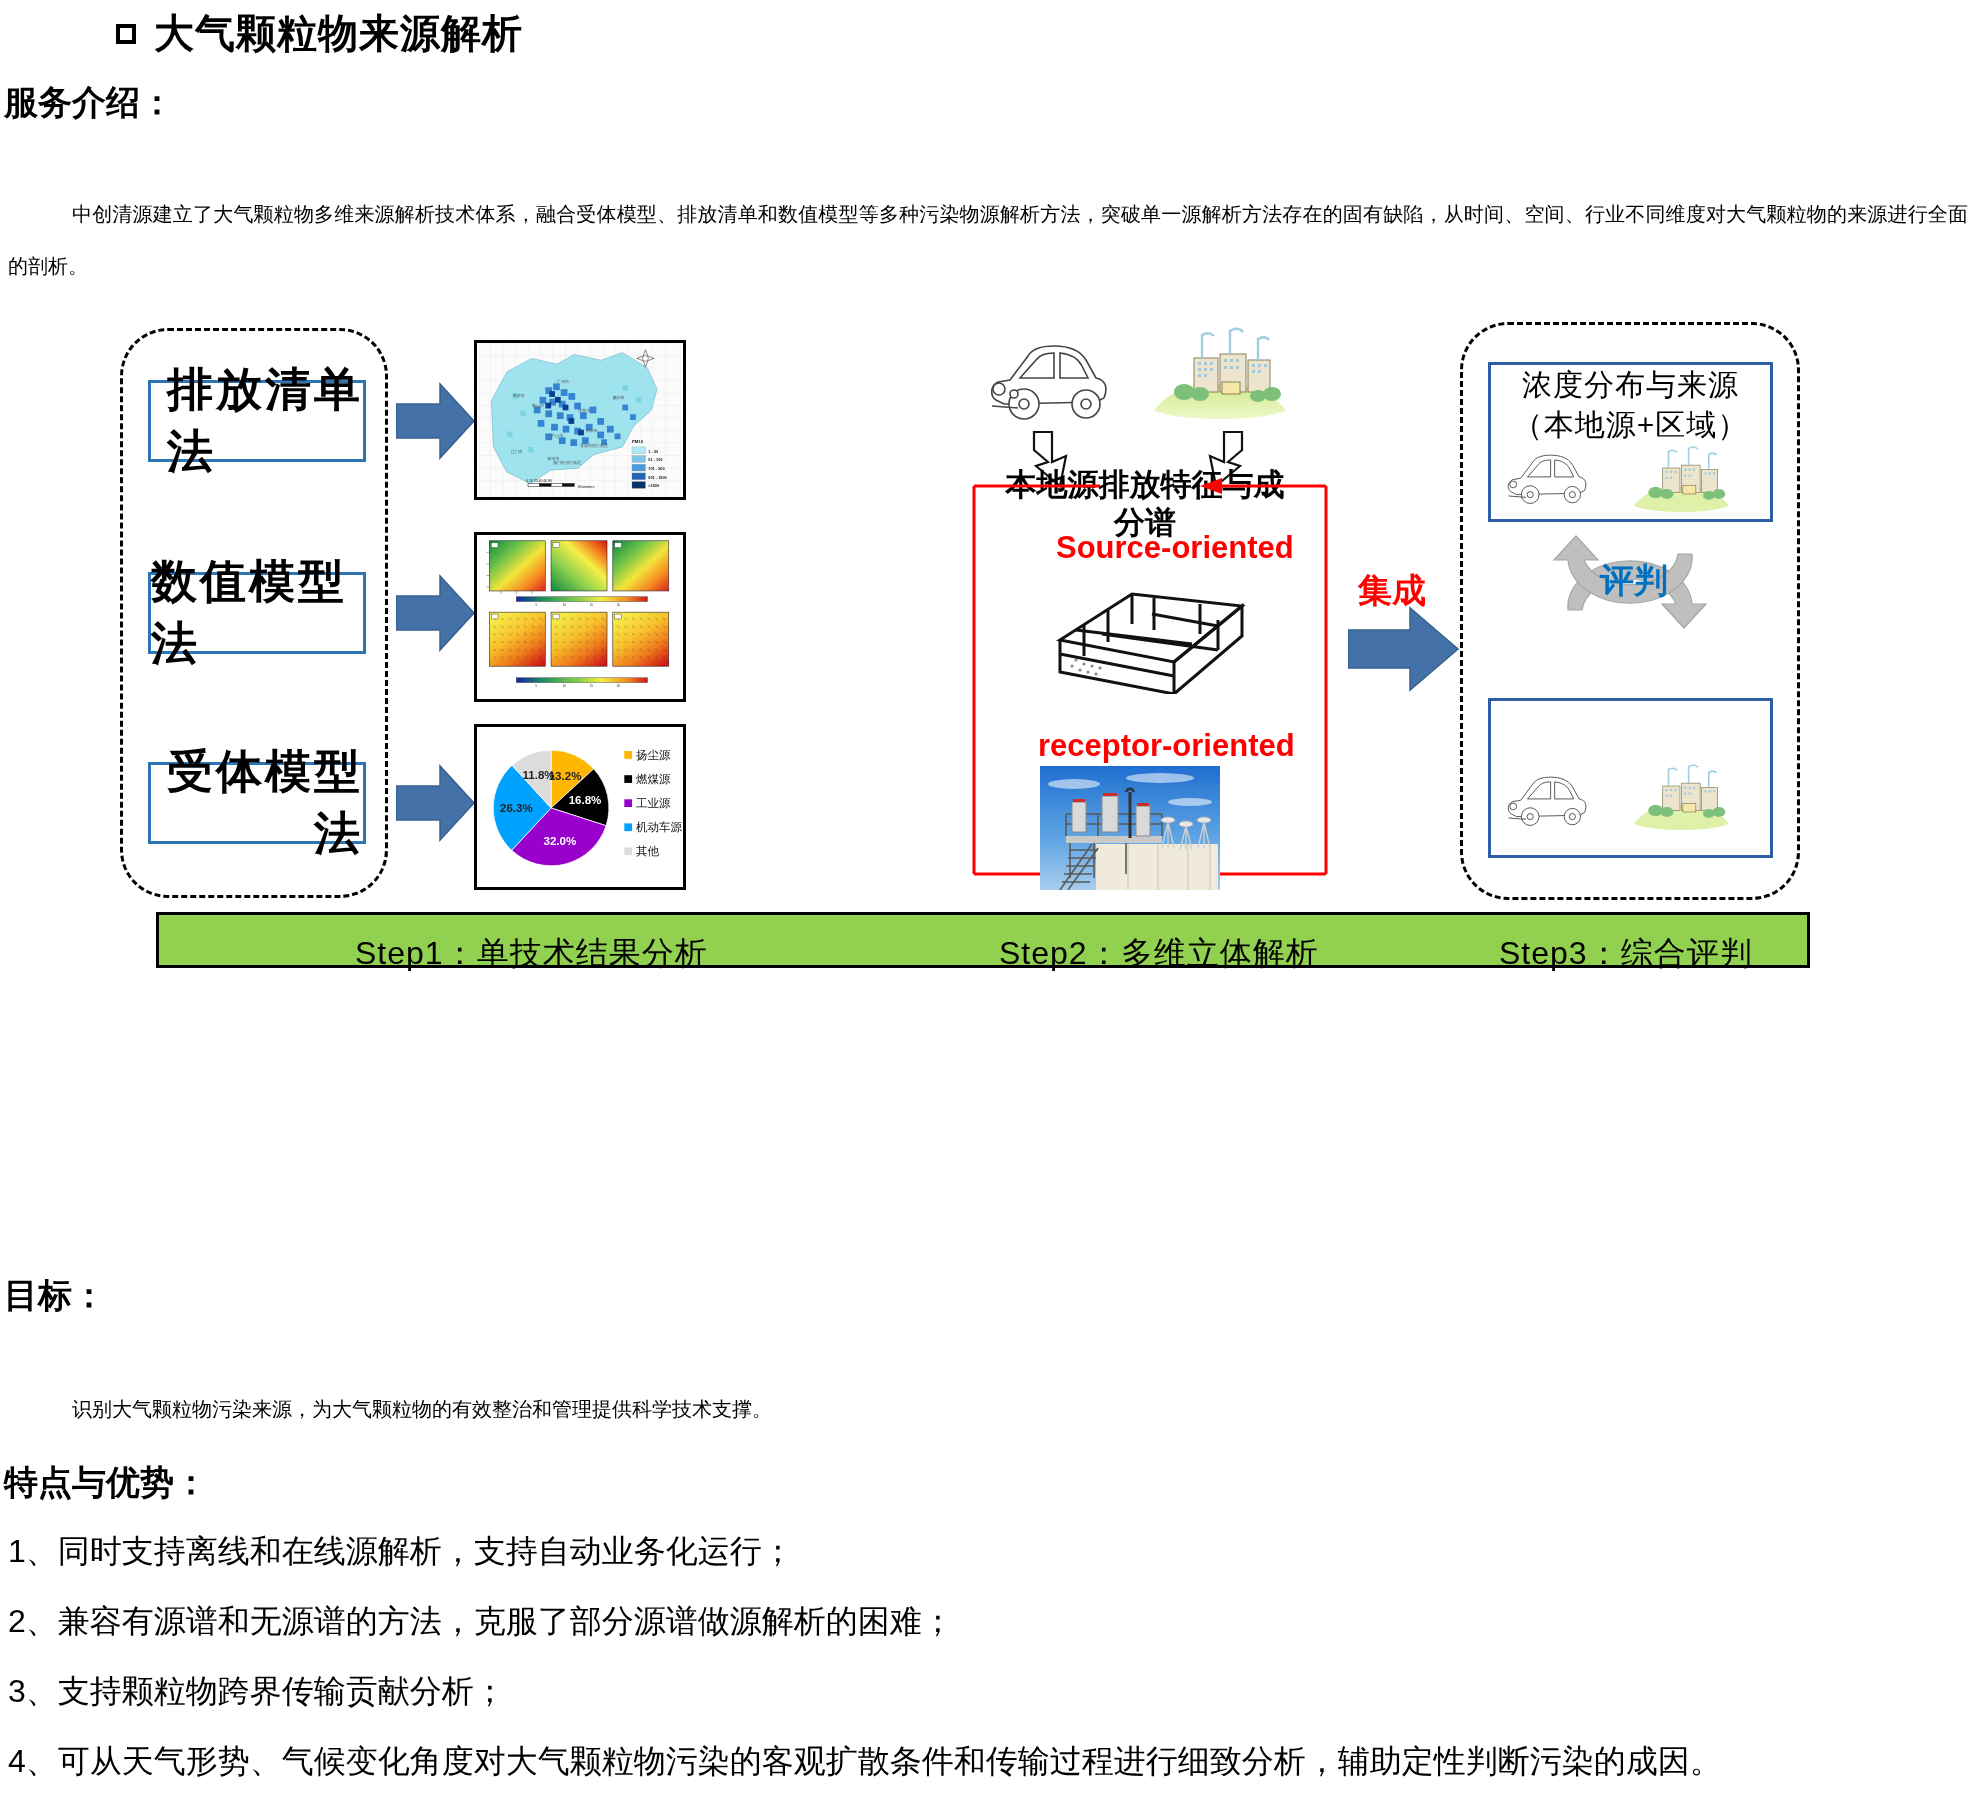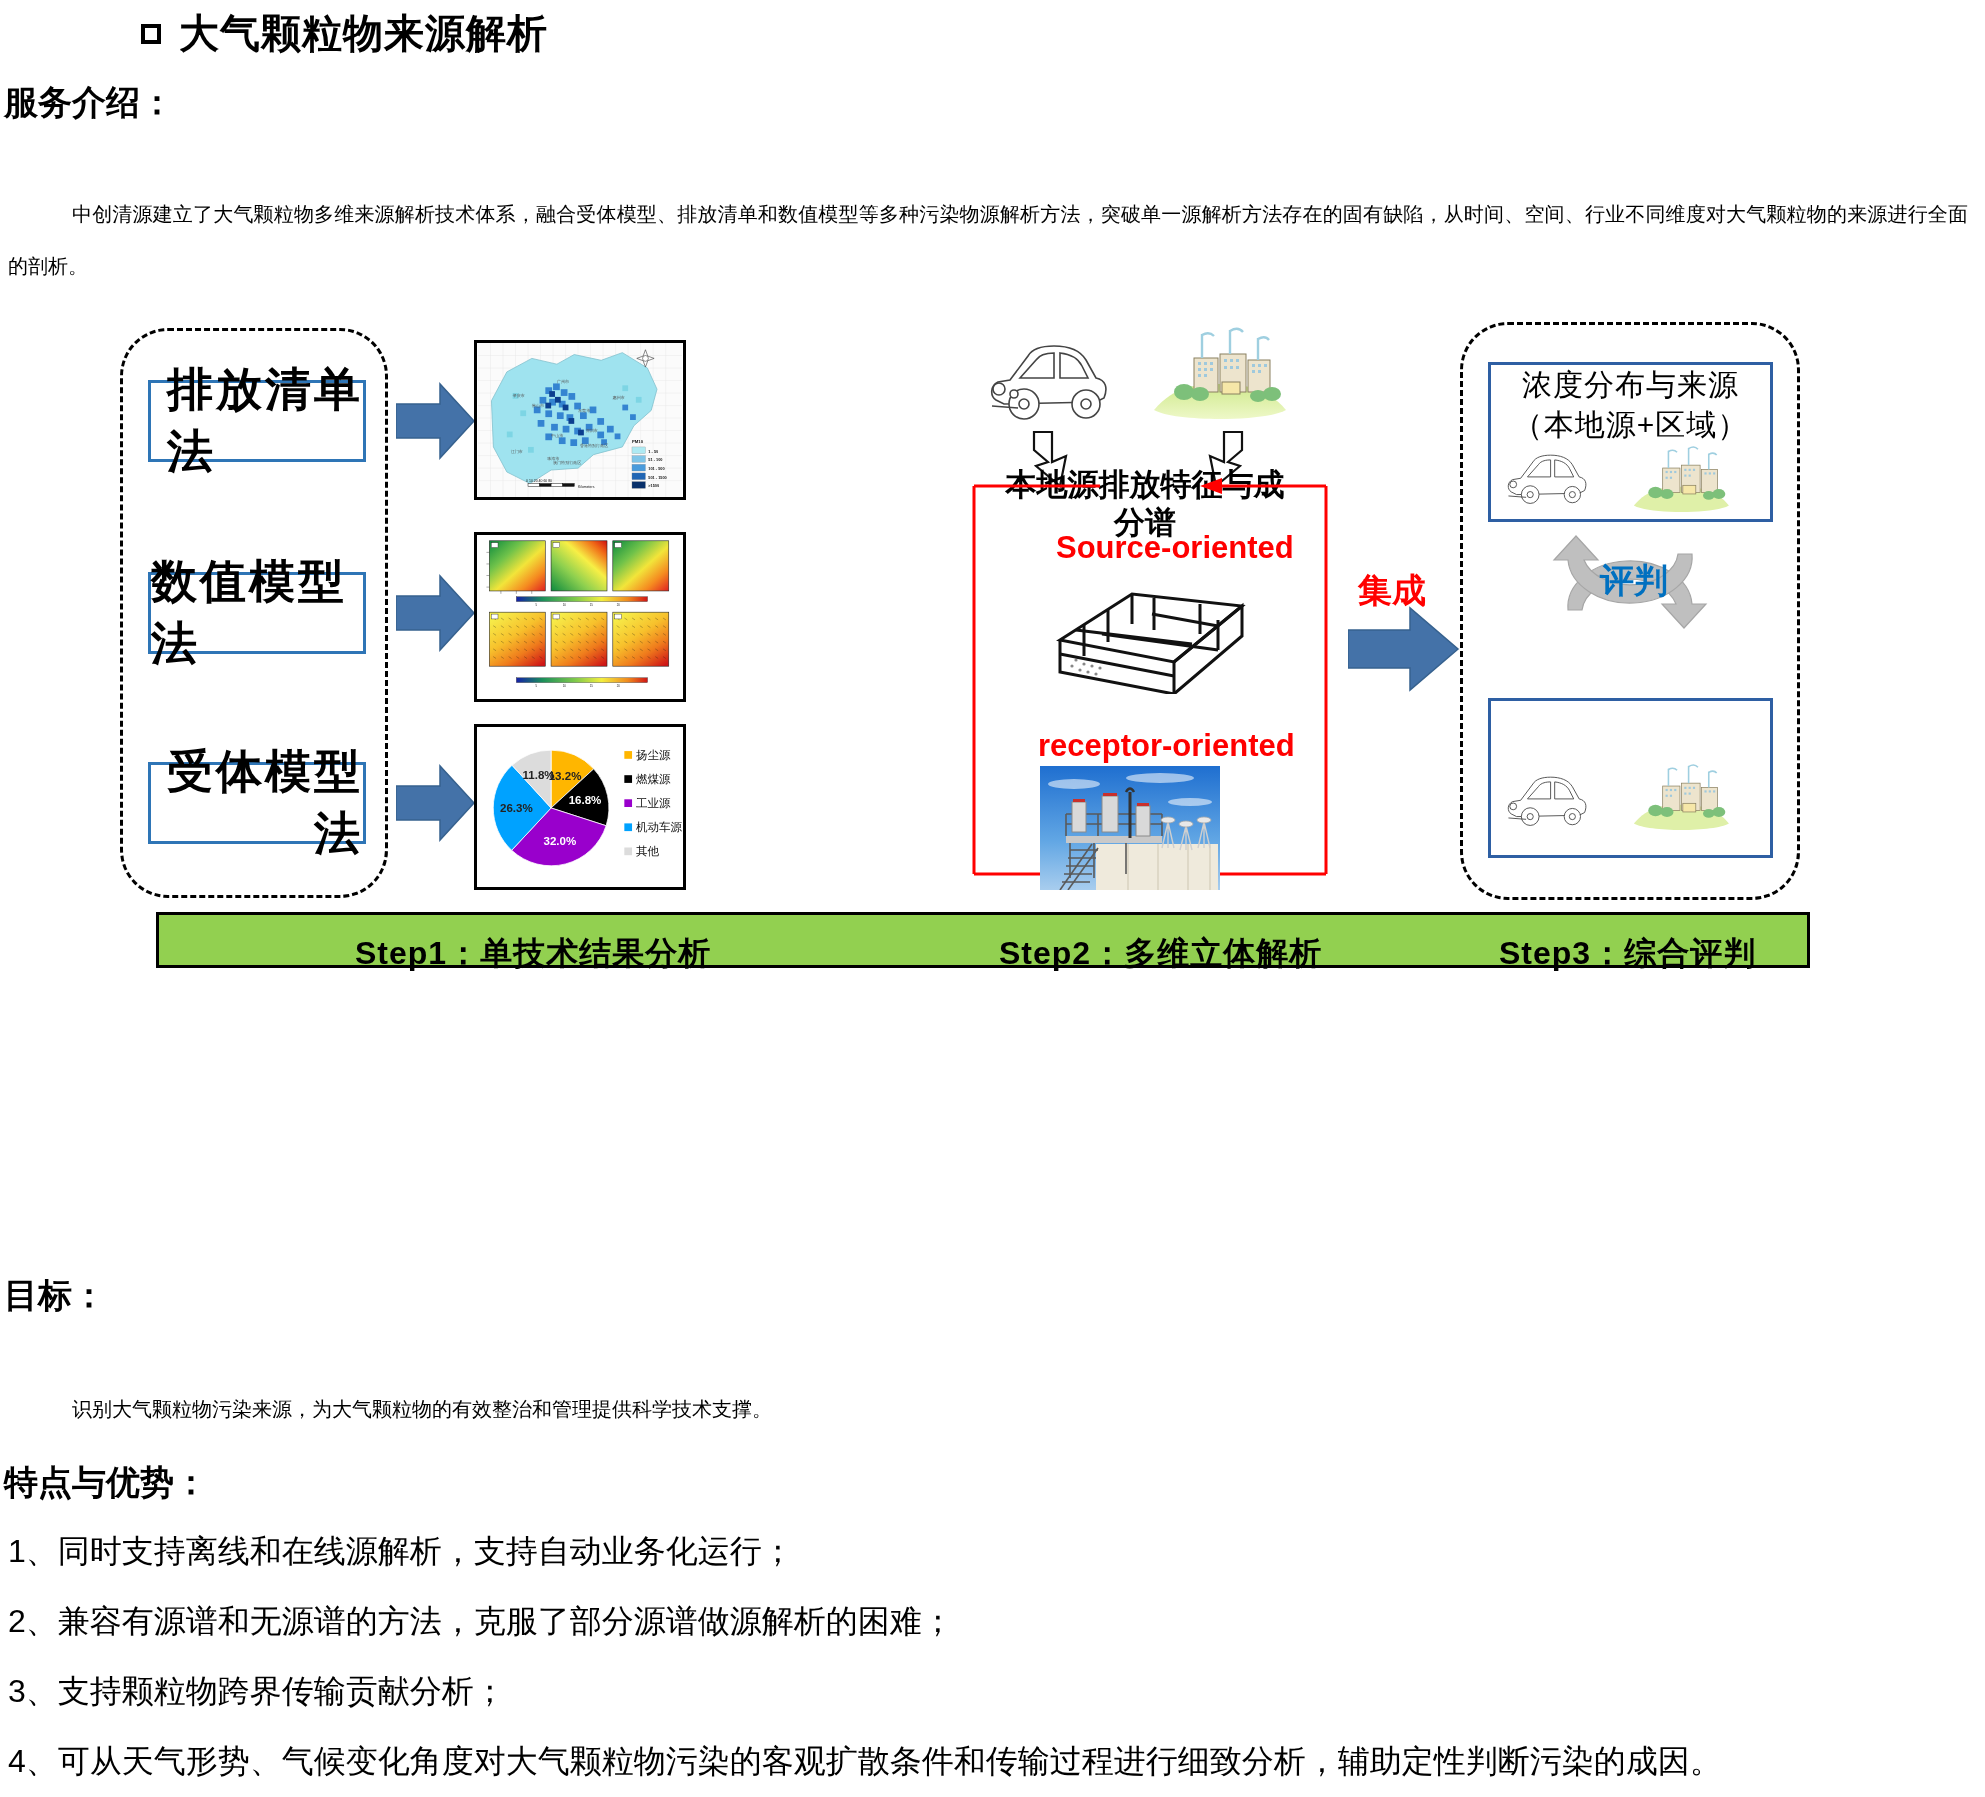--- a/index.html
+++ b/index.html
@@ -3,21 +3,21 @@
 <meta charset="utf-8">
 <style>
   html,body{margin:0;padding:0;background:#fff;}
   body{
     width:1985px;height:1797px;position:relative;
     font-family:"Liberation Sans","DejaVu Sans",sans-serif;
     color:#000;overflow:hidden;
   }
   
   .page-title{
-    position:absolute;left:141px;top:6px;
+    position:absolute;left:116px;top:6px;
     font-size:40px;font-weight:bold;letter-spacing:1px;
     display:flex;align-items:center;gap:18px;white-space:nowrap;
   }
   .sq-bullet{
     display:inline-block;width:20px;height:20px;
     border:4px solid #000;box-sizing:border-box;
   }
   .sec-head{
     position:absolute;left:4px;font-size:34px;font-weight:bold;white-space:nowrap;
   }
@@ -62,21 +62,21 @@
   .pingpan{
     position:absolute;color:#0070c0;font-weight:bold;font-size:34px;white-space:nowrap;
   }
 
   
   .stepbar{
     position:absolute;background:#92d050;border:3px solid #000;box-sizing:border-box;
     display:flex;align-items:center;
   }
   .stepbar span{
-    position:absolute;font-size:32px;font-weight:bold;white-space:nowrap;letter-spacing:1px;margin-top:28px;
+    position:absolute;font-size:32px;font-weight:normal;white-space:nowrap;letter-spacing:1px;margin-top:28px;
   }
 </style>
 </head>
 <body>
 
 <div class="page-title">
   <span class="sq-bullet"></span>
   <span>大气颗粒物来源解析</span>
 </div>
 

